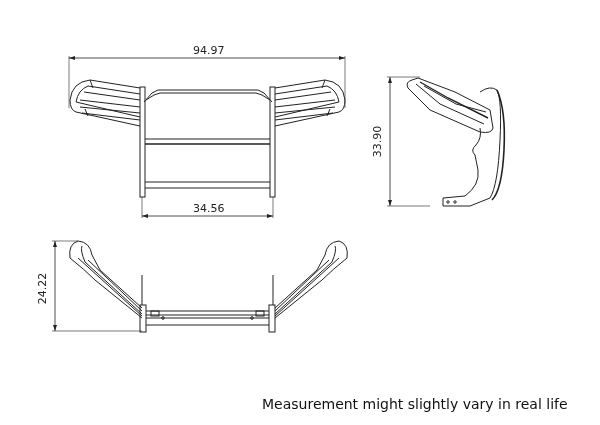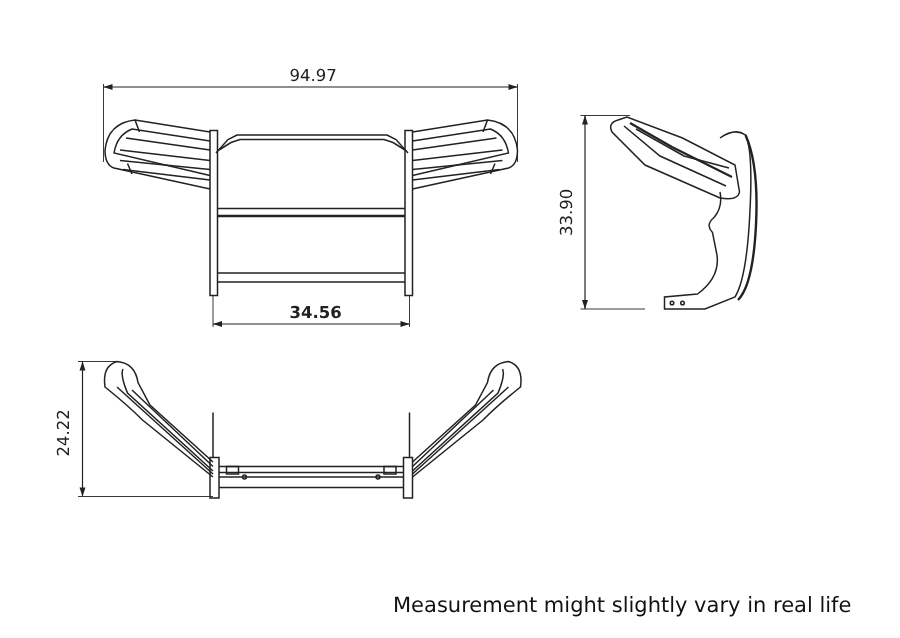--- a/index.html
+++ b/index.html
@@ -116,17 +116,17 @@
     <line x1="146" y1="318" x2="269" y2="318"></line>
     <line x1="146" y1="325" x2="269" y2="325"></line>
     <rect x="151" y="311" width="8" height="5"></rect>
     <rect x="256" y="311" width="8" height="5"></rect>
     <circle cx="163" cy="318" r="1.3"></circle>
     <circle cx="252" cy="318" r="1.3"></circle>
   </g>
 </svg>
 
 <div class="dim-text" style="left:193px; top:44px;">94.97</div>
-<div class="dim-text" style="left:193px; top:202px;font-weight:bold;">34.56</div>
+<div class="dim-text" style="left:193px; top:202px;">34.56</div>
 <div class="dim-text vtext" style="left:362px; top:135px;">33.90</div>
 <div class="dim-text vtext" style="left:27px; top:282px;">24.22</div>
 
 <div class="note">Measurement might slightly vary in real life</div>
 
 </body></html>

